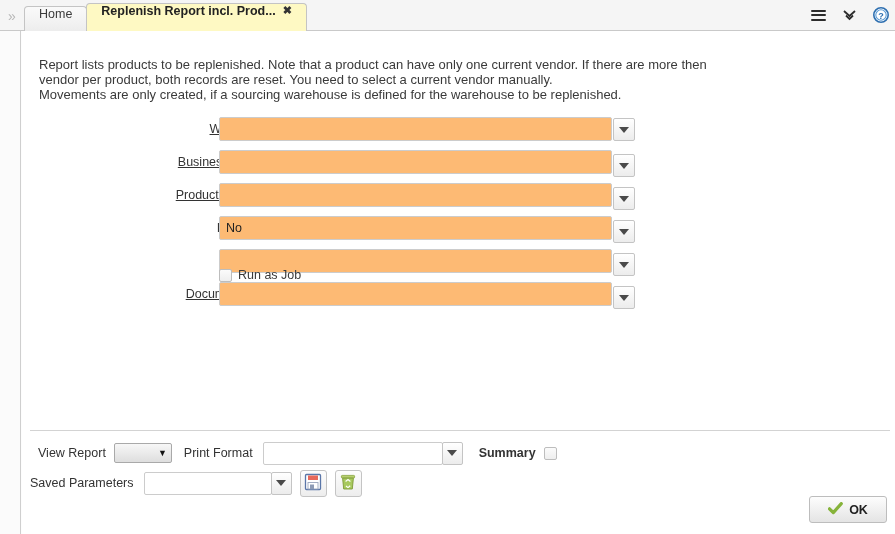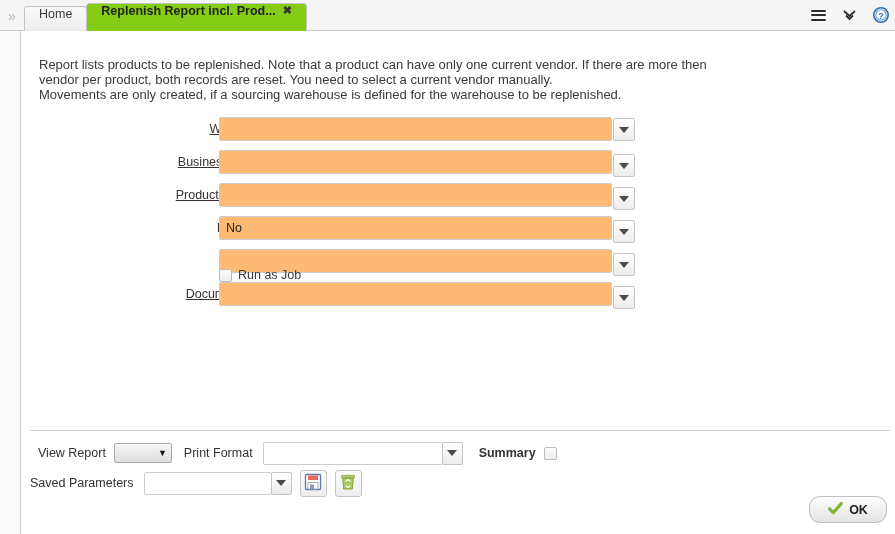--- a/index.html
+++ b/index.html
@@ -34,21 +34,21 @@
     border-radius:4px 4px 0 0;
     font-size:12.5px; color:#3b3b3b;
     cursor:pointer; user-select:none; white-space:nowrap;
     position:relative;
   }
   .tab.inactive {
     background:linear-gradient(#fafafa,#ededed);
     margin-right:-1px;
   }
   .tab.active {
-    background:#84cc16; font-weight:bold; color:#222;
+    background:#fef9c3; font-weight:bold; color:#222;
     height:28px; z-index:3;
   }
   .tab.active:after{
     content:""; position:absolute; left:0; right:0; bottom:-1px; height:1px; background:#fff;
   }
   .tab-close { font-size:11px; color:#333; cursor:pointer; }
 
   .top-icons { position:absolute; right:6px; top:0; height:30px; display:flex; align-items:center; gap:16px; }
   .ticon { cursor:pointer; user-select:none; display:flex; align-items:center; justify-content:center; }
   .ic-hamburger { width:15px; height:11px; display:flex; flex-direction:column; justify-content:space-between; }
@@ -148,21 +148,21 @@
     width:27px; height:27px; margin-left:8px;
     border:1px solid #c4c4c4; border-radius:3px;
     background:linear-gradient(#fdfdfd,#ededed);
     display:flex; align-items:center; justify-content:center; cursor:pointer;
   }
 
   
   .actions { position:absolute; right:8px; top:465px; display:flex; gap:12px; }
   .abtn {
     width:78px; height:27px;
-    border:1px solid #bdbdbd; border-radius:11px;
+    border:1px solid #bdbdbd; border-radius:3px;
     background:linear-gradient(#fdfdfd,#e4e4e4);
     display:flex; align-items:center; justify-content:center; gap:6px;
     font-size:12.5px; color:#222; cursor:pointer; user-select:none;
   }
   .abtn.ok { font-weight:bold; }
 </style>
 </head>
 <body>
 
 <div id="app">

